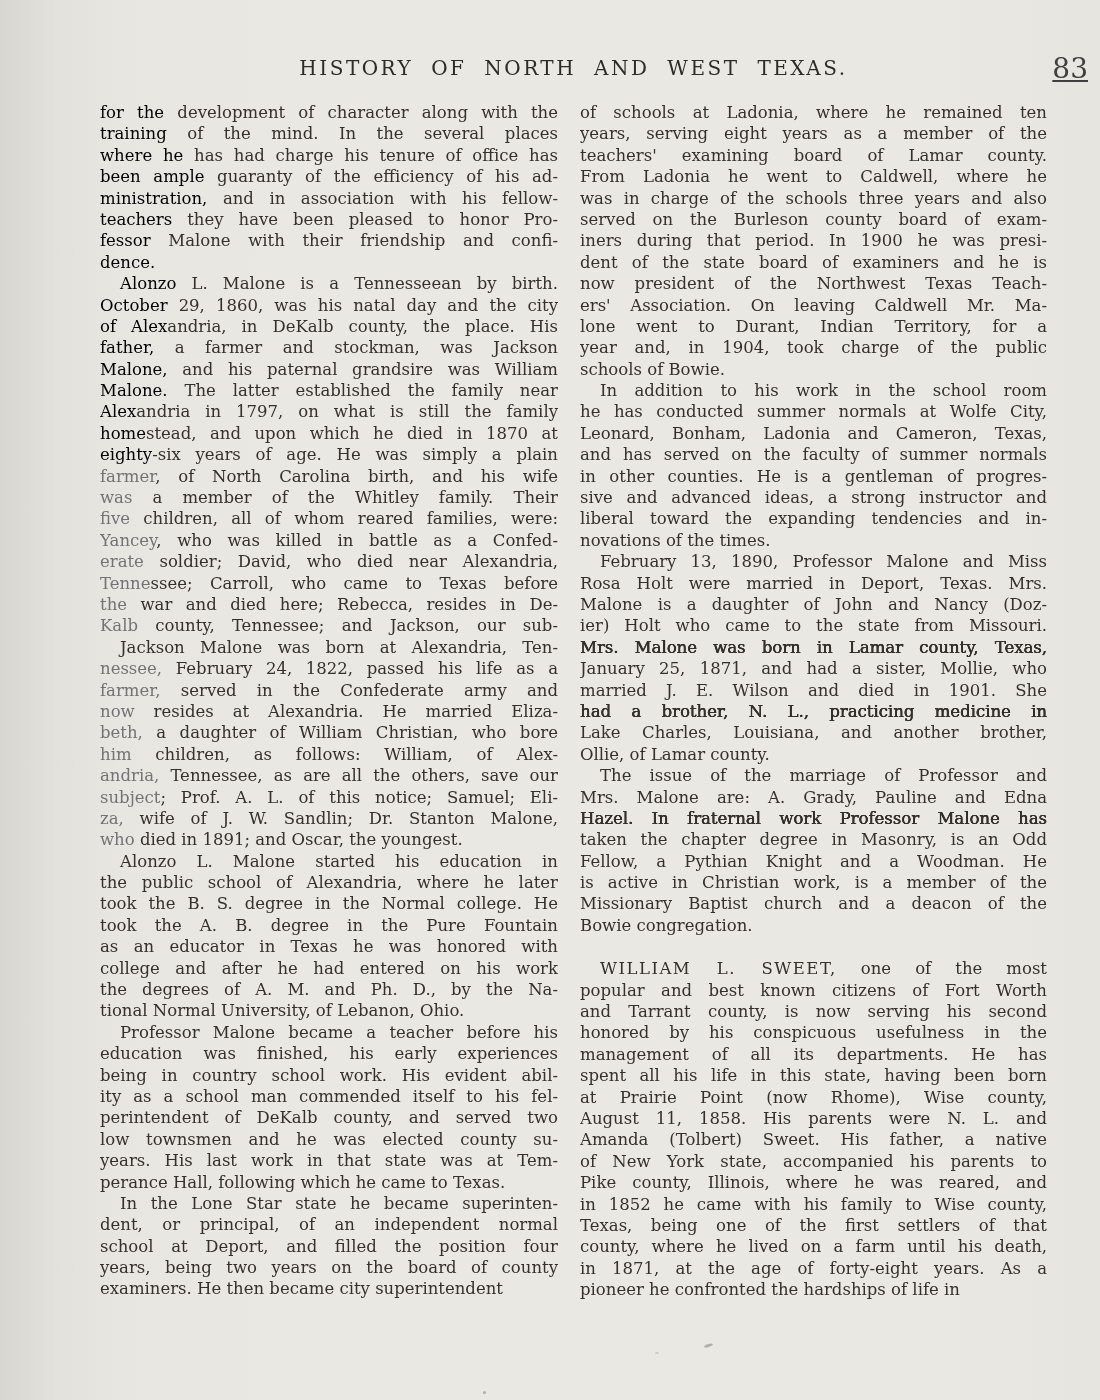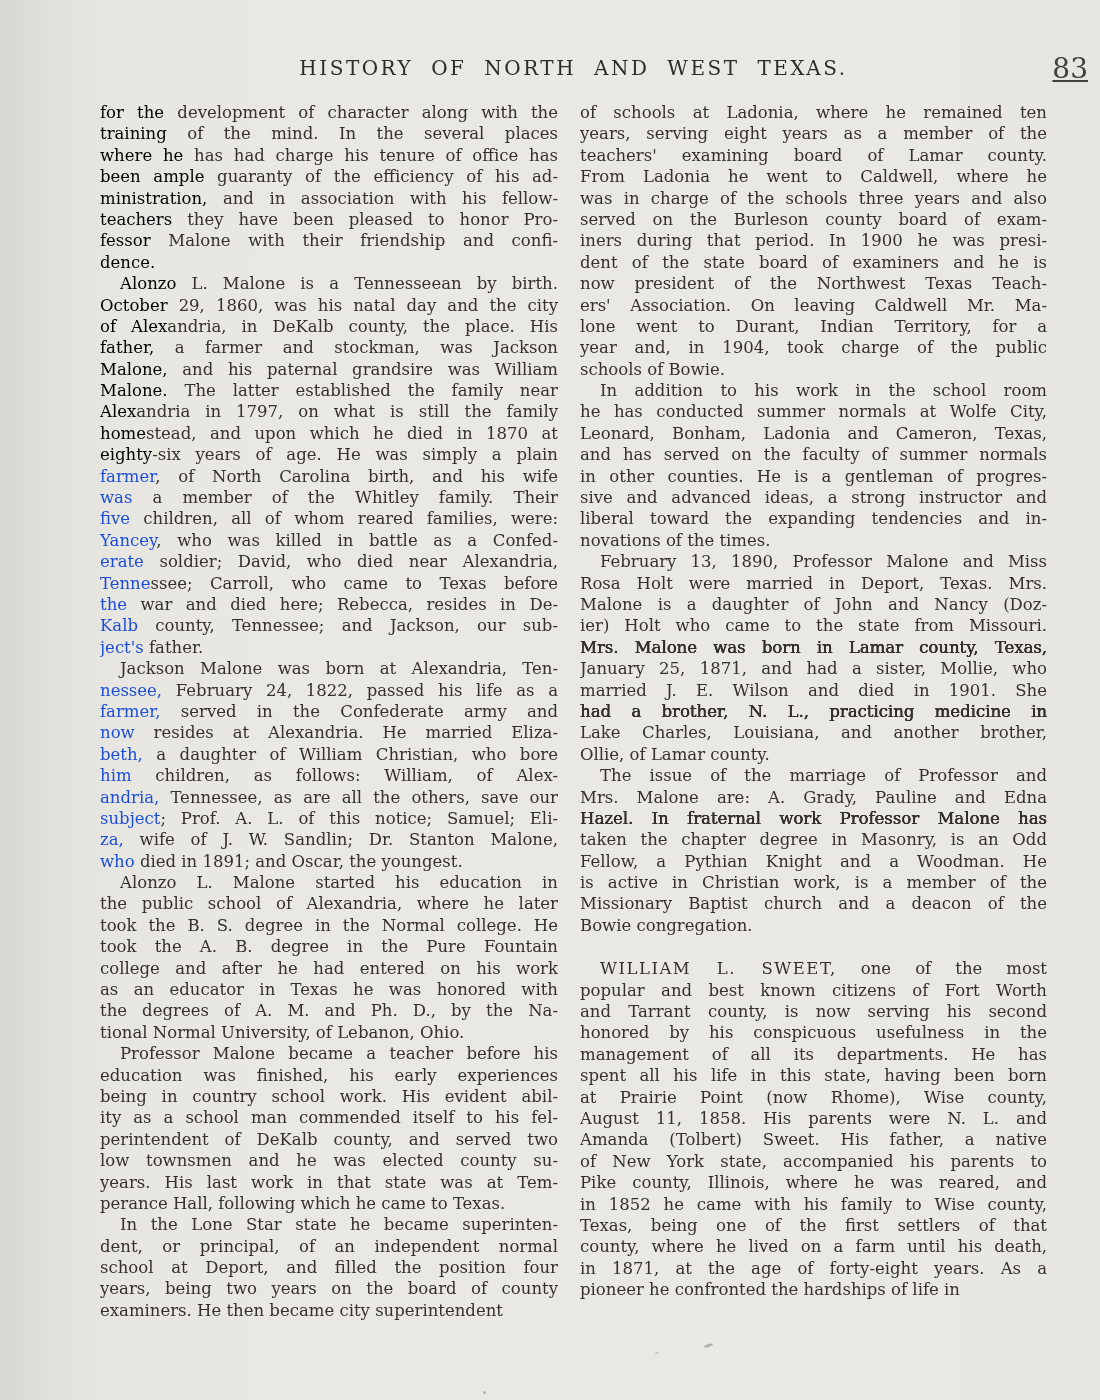--- a/index.html
+++ b/index.html
@@ -22,21 +22,21 @@
   .para{margin:0;}
   .para.gap{margin-top:22px;}
   .line{
     height:21.4px;line-height:21.4px;overflow:hidden;
     text-align:justify;text-align-last:justify;-moz-text-align-last:justify;
     white-space:normal;
   }
   .line.last{text-align-last:left;-moz-text-align-last:left;}
   .para.indent .line:first-child{text-indent:20px;}
   .fade1{color:#000000;filter:blur(0.55px);}
-  .fade2{color:#1d4ed8;filter:blur(0.25px);}
+  .fade2{color:#737373;filter:blur(0.25px);}
   .caps{letter-spacing:1.5px;}
   .ink{text-shadow:0 0 0.5px #2a2823, 0.3px 0 0.2px #2a2823;}
   .speck{position:absolute;background:rgba(70,68,62,0.35);border-radius:50%;}
   .speck.s1{left:704px;top:1344px;width:9px;height:3px;transform:rotate(-18deg);}
   .speck.s2{left:483px;top:1391px;width:3px;height:3px;}
   .speck.s3{left:655px;top:1352px;width:4px;height:2px;opacity:.5;}
 </style>
 </head>
 <body>
 
@@ -69,41 +69,40 @@
           <div class="line"><span class="fade1">home</span>stead, and upon which he died in 1870 at</div>
           <div class="line"><span class="fade1">eighty</span>-six years of age.  He was simply a plain</div>
           <div class="line"><span class="fade2">farmer</span>, of North Carolina birth, and his wife</div>
           <div class="line"><span class="fade2">was</span> a member of the Whitley family.  Their</div>
           <div class="line"><span class="fade2">five</span> children, all of whom reared families, were:</div>
           <div class="line"><span class="fade2">Yancey</span>, who was killed in battle as a Confed-</div>
           <div class="line"><span class="fade2">erate</span> soldier; David, who died near Alexandria,</div>
           <div class="line"><span class="fade2">Tenne</span>ssee; Carroll, who came to Texas before</div>
           <div class="line"><span class="fade2">the</span> war and died here; Rebecca, resides in De-</div>
           <div class="line"><span class="fade2">Kalb</span> county, Tennessee; and Jackson, our sub-</div>
-          <div class="line last"><span class="fade2">ject's</span> father.</div>
         </div>
         <div class="para indent">
           <div class="line">Jackson Malone was born at Alexandria, Ten-</div>
           <div class="line"><span class="fade2">nessee,</span> February 24, 1822, passed his life as a</div>
           <div class="line"><span class="fade2">farmer,</span> served in the Confederate army and</div>
           <div class="line"><span class="fade2">now</span> resides at Alexandria.  He married Eliza-</div>
           <div class="line"><span class="fade2">beth,</span> a daughter of William Christian, who bore</div>
           <div class="line"><span class="fade2">him</span> children, as follows:  William, of Alex-</div>
           <div class="line"><span class="fade2">andria,</span> Tennessee, as are all the others, save our</div>
           <div class="line"><span class="fade2">subject</span>; Prof. A. L. of this notice; Samuel; Eli-</div>
           <div class="line"><span class="fade2">za,</span> wife of J. W. Sandlin; Dr. Stanton Malone,</div>
           <div class="line last"><span class="fade2">who</span> died in 1891; and Oscar, the youngest.</div>
         </div>
         <div class="para indent">
           <div class="line">Alonzo L. Malone started his education in</div>
           <div class="line">the public school of Alexandria, where he later</div>
           <div class="line">took the B. S. degree in the Normal college. He</div>
           <div class="line">took the A. B. degree in the Pure Fountain</div>
+          <div class="line">as an educator in Texas he was honored with</div>
           <div class="line">college and after he had entered on his work</div>
-          <div class="line">as an educator in Texas he was honored with</div>
           <div class="line">the degrees of A. M. and Ph. D., by the Na-</div>
           <div class="line last">tional Normal University, of Lebanon, Ohio.</div>
         </div>
         <div class="para indent">
           <div class="line">Professor Malone became a teacher before his</div>
           <div class="line">education was finished, his early experiences</div>
           <div class="line">being in country school work.  His evident abil-</div>
           <div class="line">ity as a school man commended itself to his fel-</div>
           <div class="line">perintendent of DeKalb county, and served two</div>
           <div class="line">low townsmen and he was elected county su-</div>

